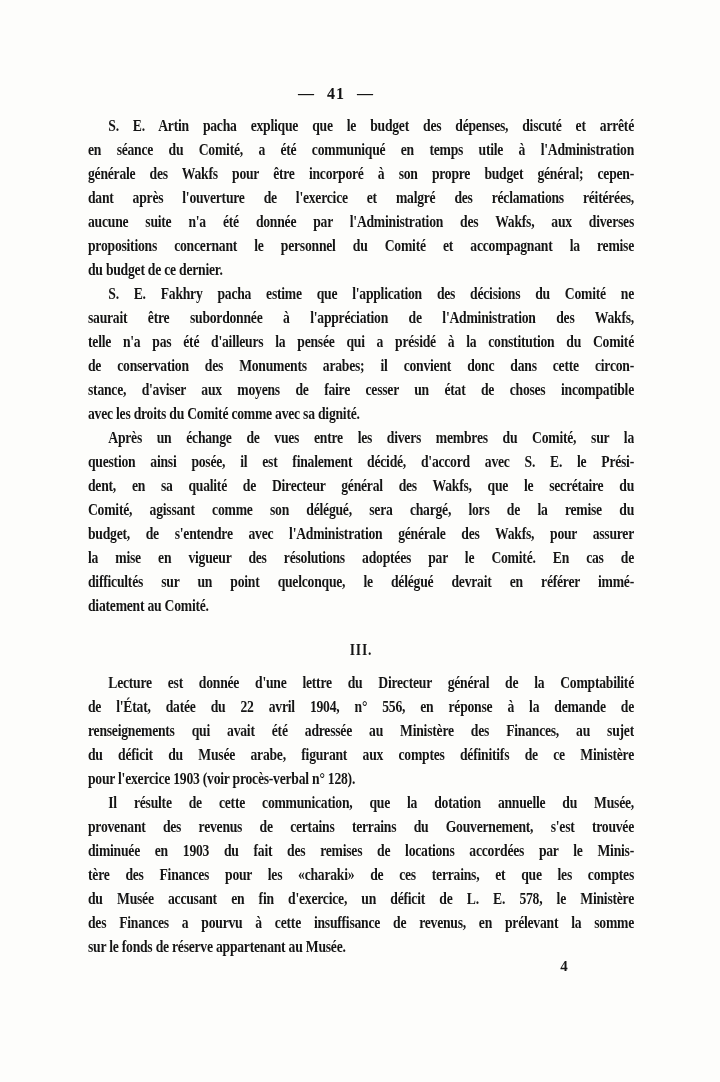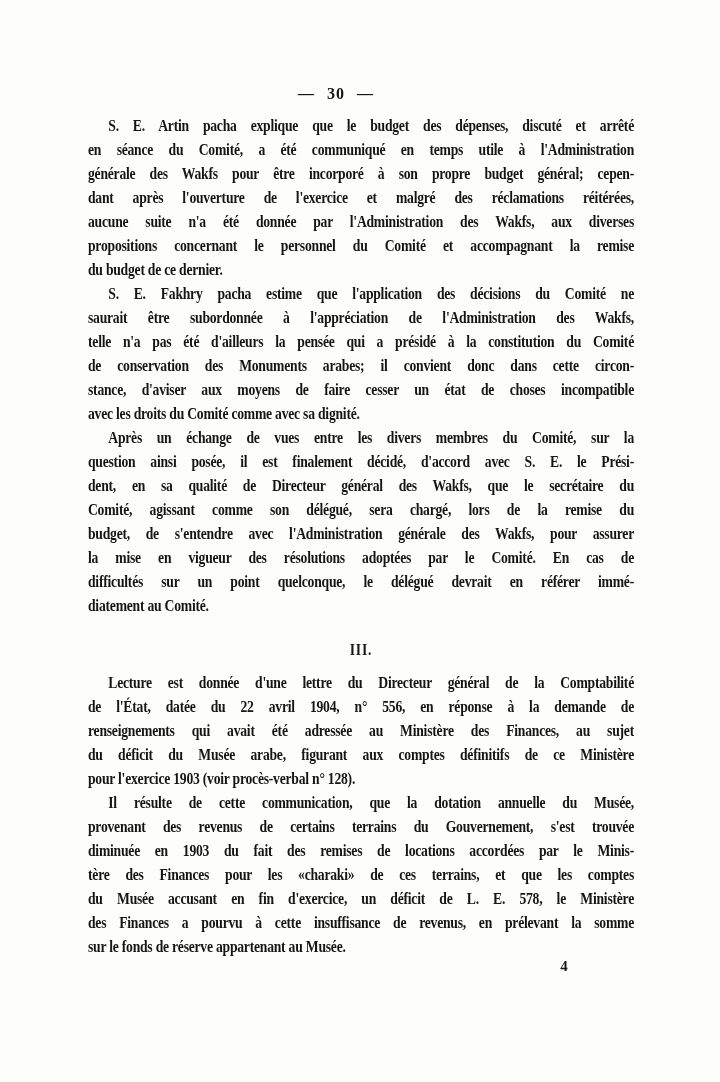--- a/index.html
+++ b/index.html
@@ -61,21 +61,21 @@
     width: 24px;
     text-align: center;
     font-size: 15px;
     font-weight: 700;
   }
 </style>
 </head>
 <body>
 
 <div class="sheet">
-  <div class="page-number">— 30 —</div>
+  <div class="page-number">— 41 —</div>
 
   <div class="body-block">
       <div class="para">
         <div class="line indent">S. E. Artin pacha explique que le budget des dépenses, discuté et arrêté</div>
         <div class="line">en séance du Comité, a été communiqué en temps utile à l'Administration</div>
         <div class="line">générale des Wakfs pour être incorporé à son propre budget général; cepen-</div>
         <div class="line">dant après l'ouverture de l'exercice et malgré des réclamations réitérées,</div>
         <div class="line">aucune suite n'a été donnée par l'Administration des Wakfs, aux diverses</div>
         <div class="line">propositions concernant le personnel du Comité et accompagnant la remise</div>
         <div class="line final">du budget de ce dernier.</div>

